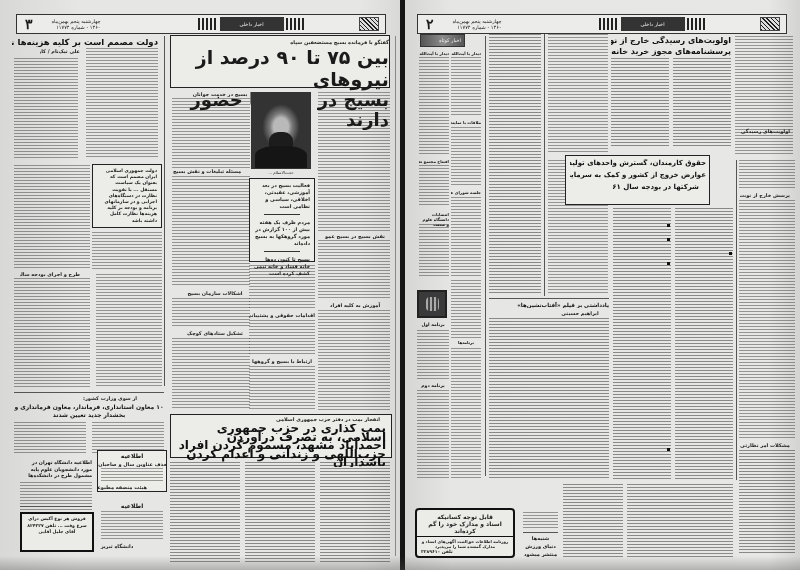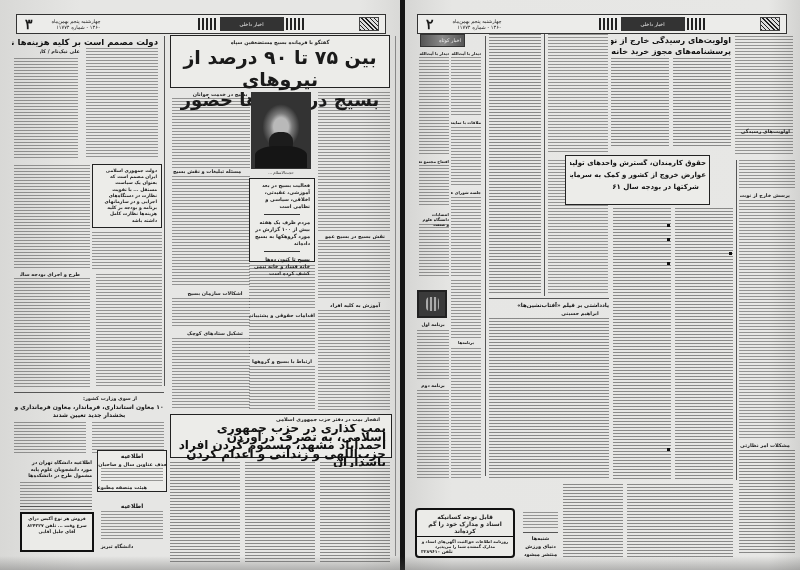--- a/index.html
+++ b/index.html
@@ -27,21 +27,21 @@
       repeating-linear-gradient(180deg, rgba(30,30,30,0.55) 0 1px, rgba(0,0,0,0) 1px 3px);
     opacity: .75; }
   .txt.dense { opacity: .85; }
   .vline { position: absolute; width: 1px; background: #555; }
   .hline { position: absolute; height: 1px; background: #555; }
 
   .hd { position: absolute; direction: rtl; text-align: right; font-family: "DejaVu Sans", sans-serif; font-weight: bold; color: #111; white-space: nowrap; overflow: hidden; }
   .sub { position: absolute; direction: rtl; text-align: center; font-size: 5px; font-weight: bold; color: #222; white-space: nowrap; overflow: hidden; }
 
   .box { position: absolute; border: 1.5px solid #222; background: #ecece9; }
-  .headline-box { position: absolute; border: 1.5px solid #222; background: #ecece9; direction: rtl; text-align: center; }
+  .headline-box { position: absolute; border: 1.5px solid #222; background: #ecece9; direction: rtl; }
   .headline-box .kicker { font-size: 5px; margin-top: 3px; font-weight: bold; }
   .headline-box .line1 { font-family: "DejaVu Sans", sans-serif; font-weight: bold; font-size: 19px; line-height: 22px; margin-top: 1px; }
   .headline-box .line2 { font-family: "DejaVu Sans", sans-serif; font-weight: bold; font-size: 18px; line-height: 20px; }
 
   .photo { position: absolute; background:
       radial-gradient(ellipse 32% 30% at 50% 45%, #b9b9b9 0 40%, #7a7a7a 60%, #333 100%),
       #2a2a2a; border: 1px solid #333; }
   .photo .beard { position:absolute; left: 30%; top: 52%; width: 40%; height: 30%; background:#1c1c1c; border-radius: 40% 40% 50% 50%; }
   .photo .shoulders { position:absolute; left: 5%; bottom: 0; width: 90%; height: 30%; background:#151515; border-radius: 40% 40% 0 0; }
   .caption { position: absolute; font-size: 4px; text-align: center; direction: rtl; }

